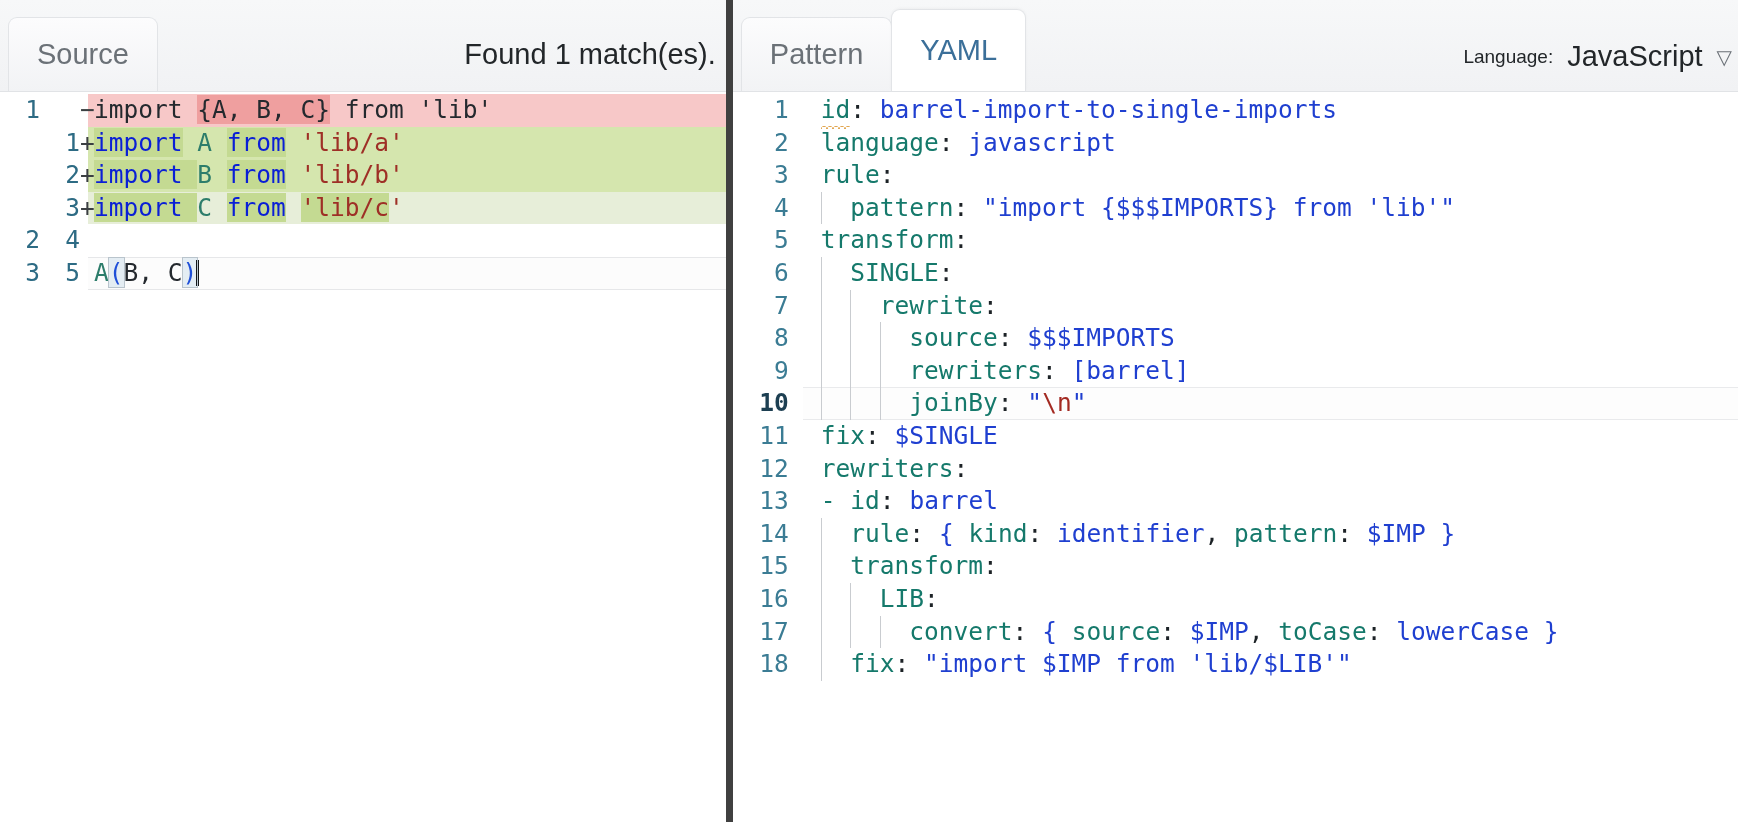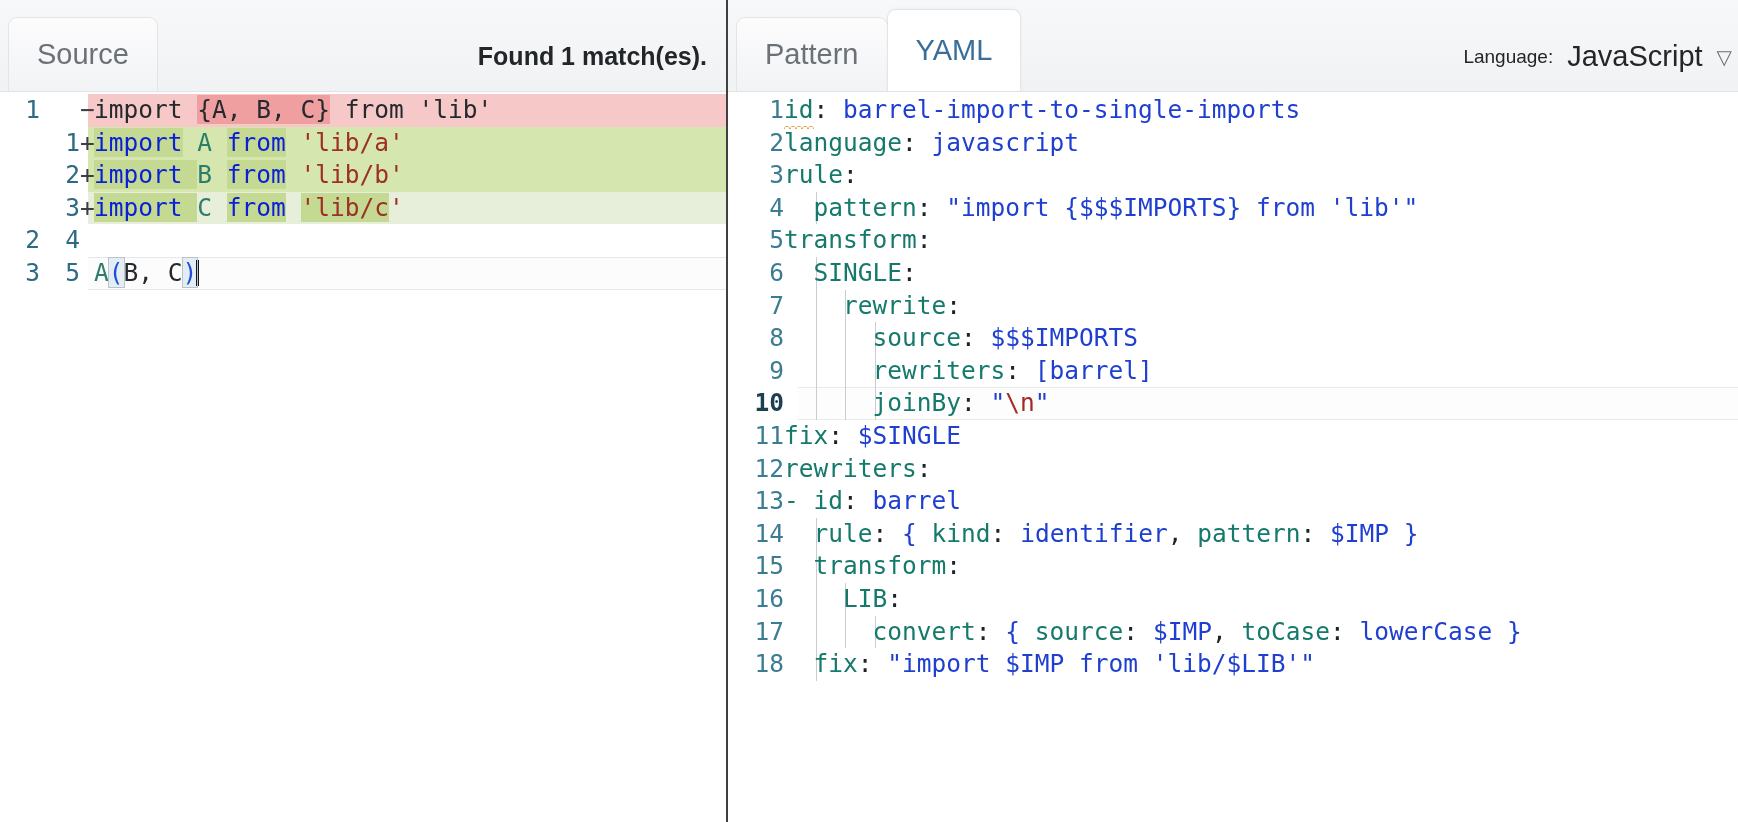--- a/index.html
+++ b/index.html
@@ -8,21 +8,21 @@
     width: 1738px; height: 822px;
     background: #ffffff;
     font-family: "Liberation Sans", sans-serif;
     overflow: hidden;
   }
   #app { position: relative; width: 1738px; height: 822px; display: flex; background:#000000; }
 
   
   .panel { position: relative; height: 822px; background: #fff; }
   #left-panel  { width: 795px; }
-  #right-panel { width: 1108px; border-left: 2px solid #404040; }
+  #right-panel { width: 1108px; border-left: 7px solid #404040; }
 
   
   .tabstrip {
     position: relative;
     height: 92px;
     background: linear-gradient(#f7f8f9, #f1f2f4);
     display: flex;
     align-items: flex-end;
     padding-left: 8px;
     border-bottom: 1px solid #e1e3e6;
@@ -45,26 +45,25 @@
   .tab.active {
     color: #3b6f99;
     background: #ffffff;
     border-color: #e2e4e7;
     height: 82px;
     z-index: 5;
     box-shadow: 0 -1px 3px rgba(0,0,0,0.04);
   }
   .strip-info {
     margin-left: auto;
-    margin-right: 19px;
-    font-size: 25px;
+    margin-right: 10px;
+    font-size: 29px;
     color: #222629;
     padding-bottom: 20px;
     white-space: nowrap;
-    font-weight: bold;
   }
   .lang-wrap {
     margin-left: auto;
     margin-right: 6px;
     padding-bottom: 18px;
     display: flex; align-items: center; gap: 14px;
     white-space: nowrap;
   }
   .lang-label { font-size: 19px; color: #222629; }
   .lang-value { font-size: 29px; color: #222629; cursor: pointer; }
@@ -112,21 +111,21 @@
 
   
   .yrow { position: relative; height: 32.6px; display: flex; align-items: center; }
   .yrow.cur::before {
     content:""; position:absolute; left:70px; right:0; top:0; bottom:0;
     border-top: 1px solid #e9eaec; border-bottom: 1px solid #e9eaec;
     background: #fdfdfd;
   }
   .ynum { width: 56px; flex: 0 0 56px; text-align: right; color:#3b7c94; position:relative; z-index:2;}
   .yrow.cur .ynum { color:#1d3f52; font-weight: bold; }
-  .ytext { position: relative; z-index: 2; }
+  .ytext { position: relative; z-index: 2; margin-left: 32px; }
   .ykey  { color: #15796b; }
   .yval  { color: #1f3fd0; }
   .ycolon{ color: #1c2226; }
   .ydash { color: #15796b; }
   .yesc  { color: #a32a22; }
   .ystr  { color: #1f3fd0; }
   .guide {
     position: absolute; top: 0; bottom: 0; width: 1px; background: #c9ccd0; z-index: 1;
   }
   .squig {

